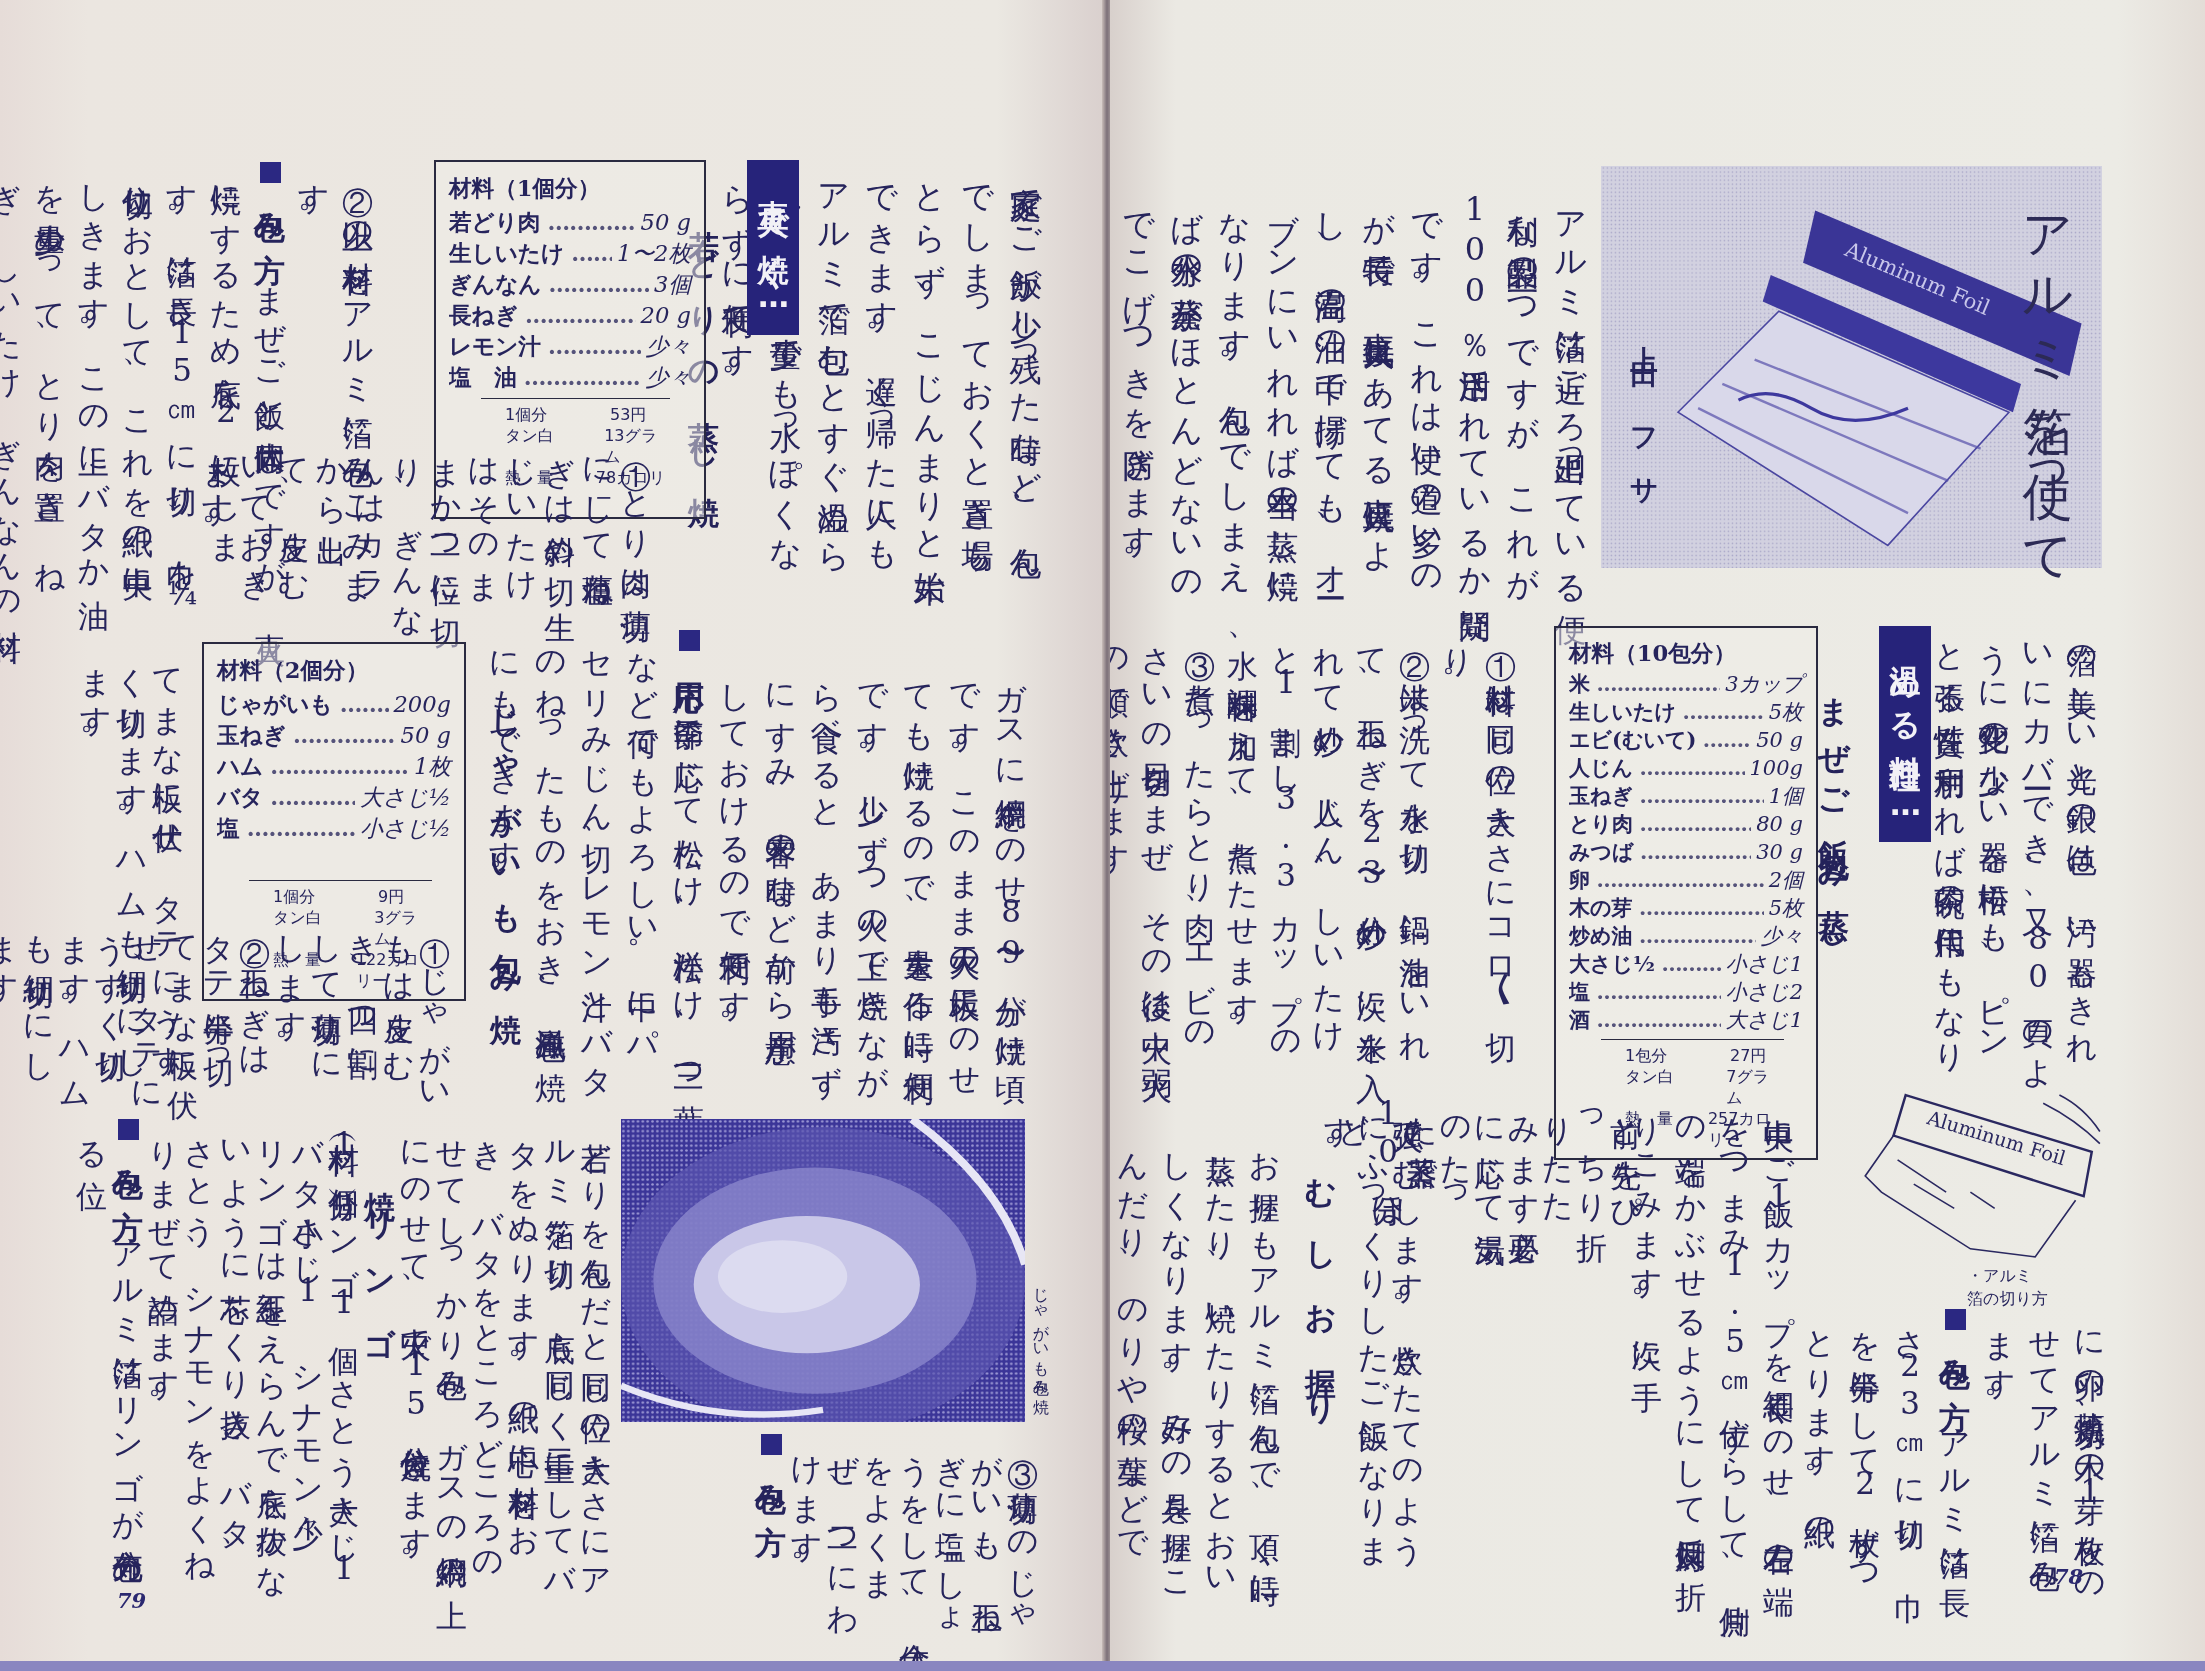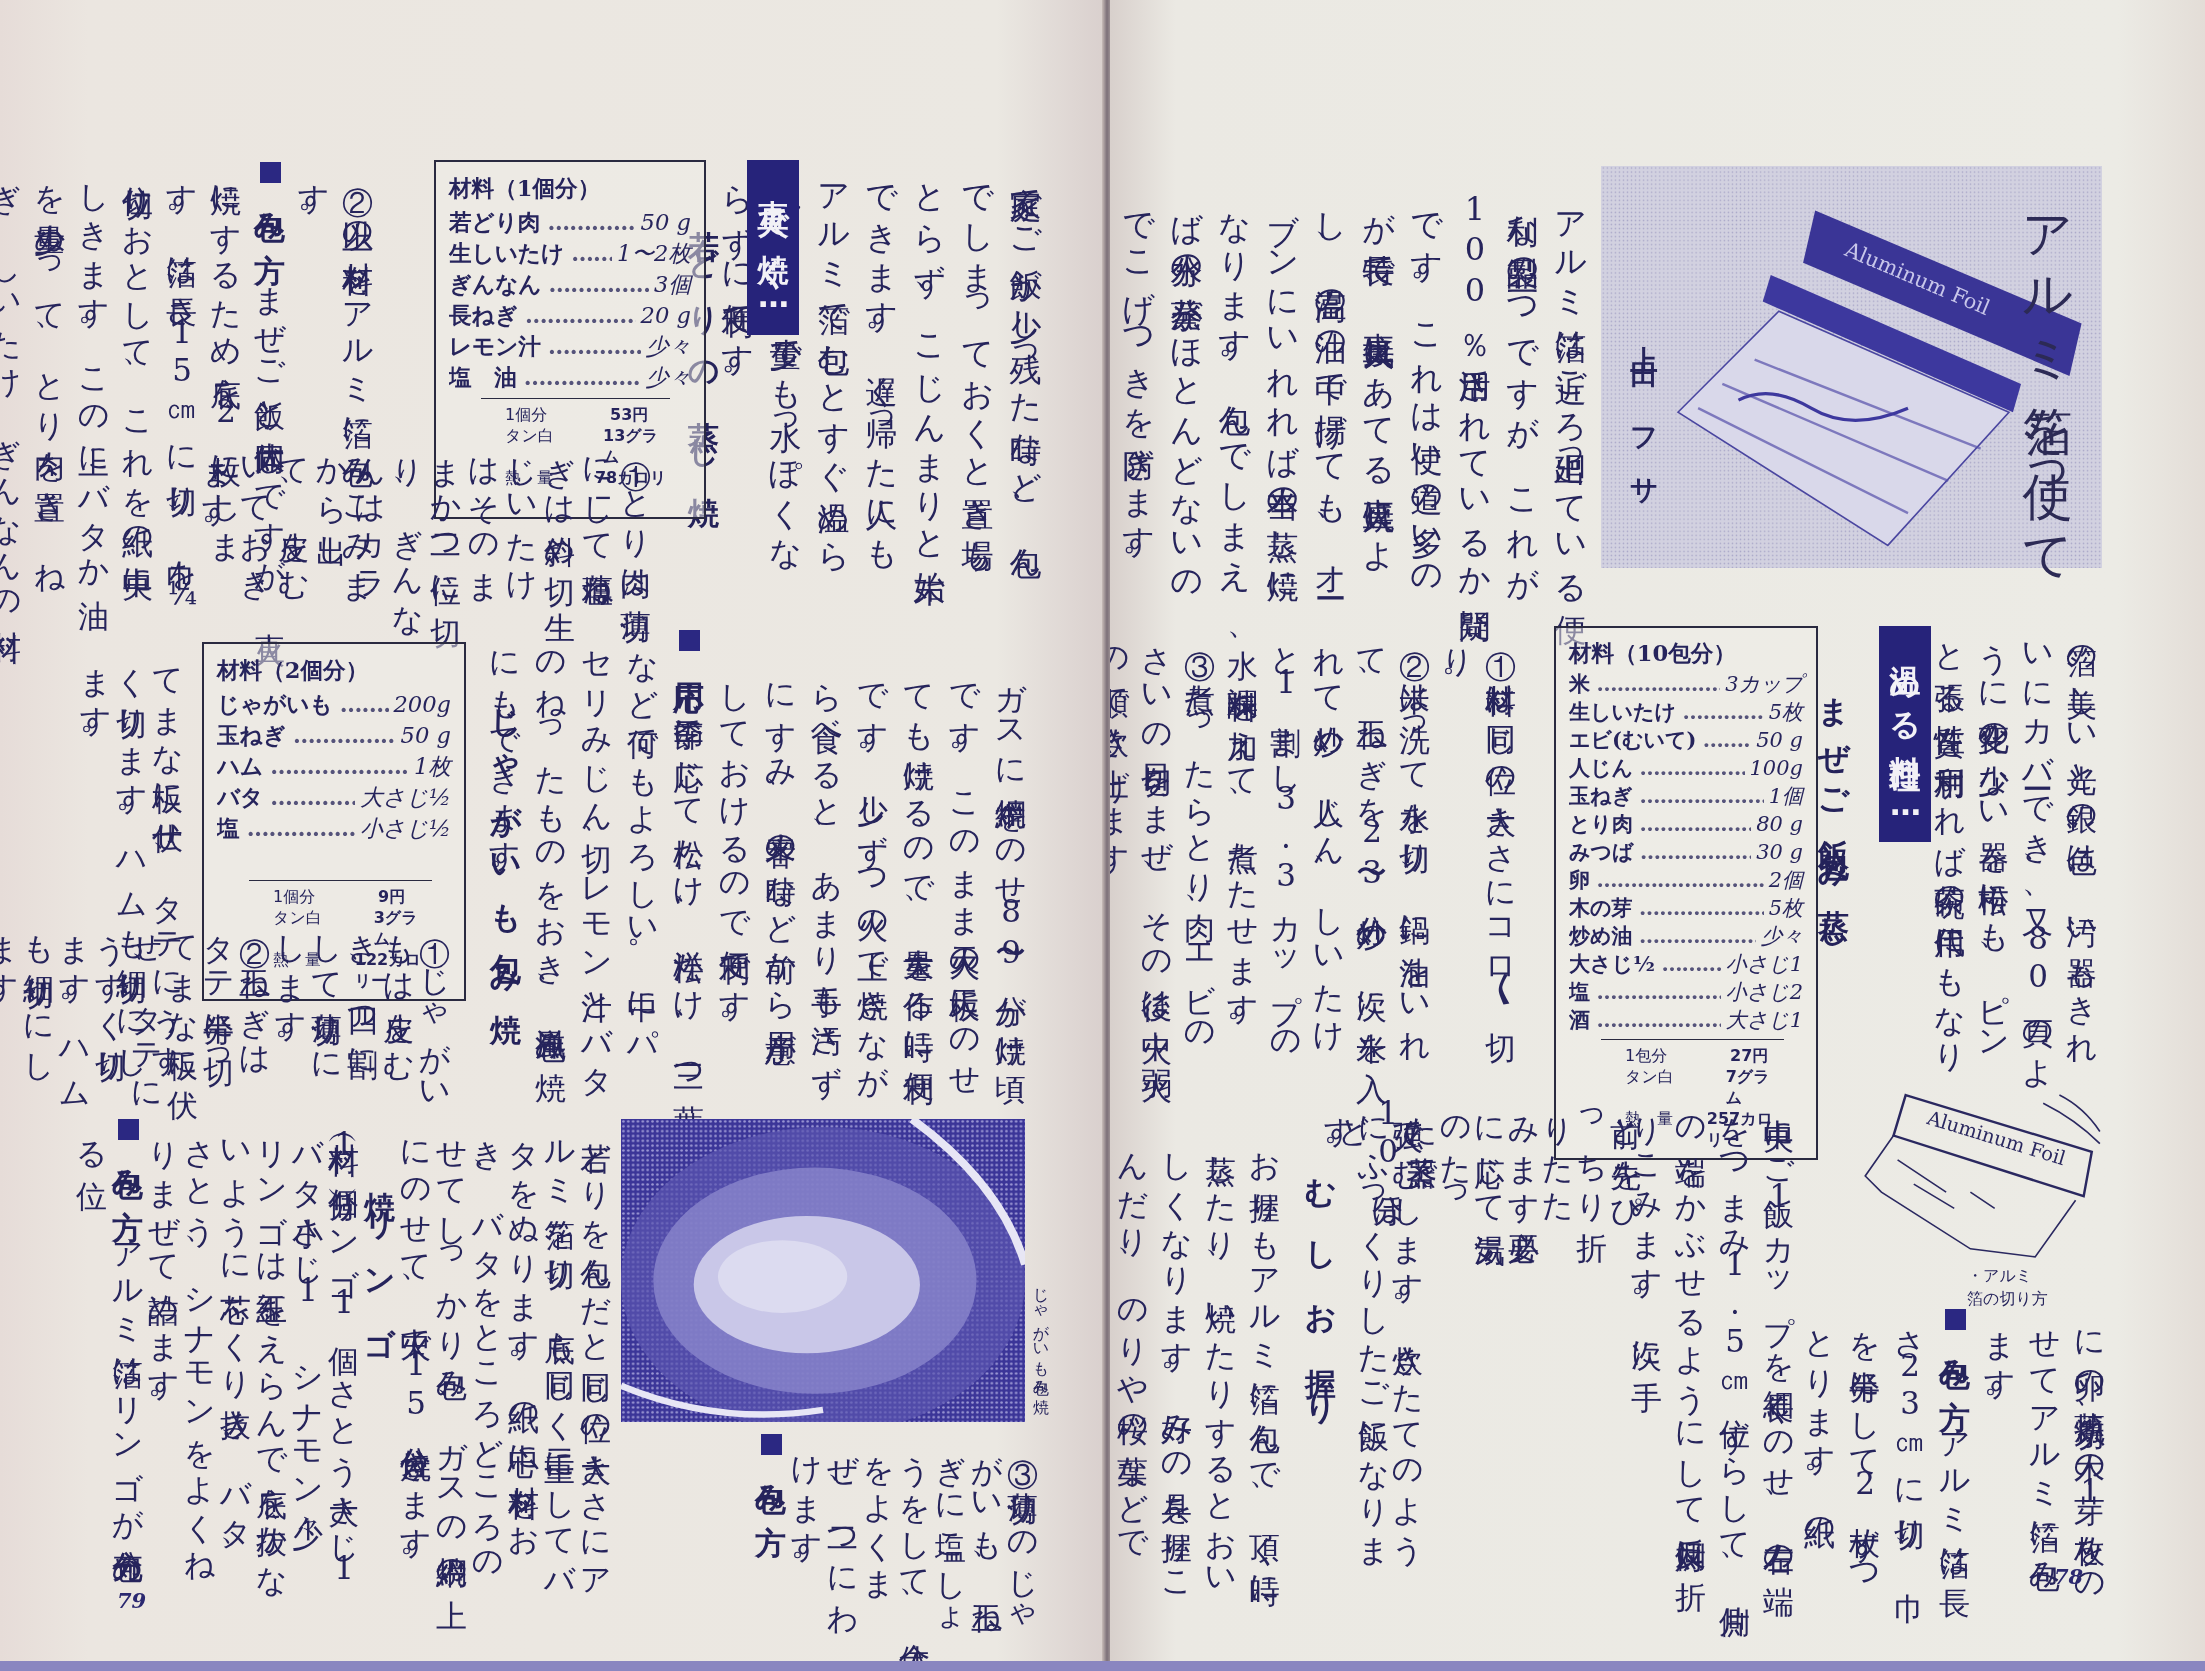--- a/index.html
+++ b/index.html
@@ -25,21 +25,21 @@
   .ing-box{position:absolute;border:2.4px solid #2a2a40;padding:11.3px 13px 8px 13px;background:rgba(240,238,232,0.5);
            font-size:22.6px;line-height:31px;color:#26245c;}
   .ing-box .ttl{font-size:22.6px;font-weight:bold;margin-bottom:3.2px;}
   .ing-row{display:flex;justify-content:space-between;white-space:nowrap;}
   .ing-row .name{overflow:hidden;flex:1;font-weight:bold;}
   .ing-row .name::after{content:" ………………………………………………";letter-spacing:-0.8px;color:#55537a;}
   .ing-row .qty{padding-left:4.8px;font-style:italic;}
   .nut{margin:4.8px 0 0 32px;border-top:1.6px solid #2a2a40;padding-top:4.8px;width:78%;font-family:"DejaVu Sans","Liberation Sans",sans-serif;font-size:16px;line-height:21px;}
   .nut .r{display:flex;}
   .nut .k{width:105px;padding-left:24px;}
-  .nut .v{font-weight:bold;}
+  .nut .v{font-weight:normal;}
 
   .photo{position:absolute;overflow:hidden;}
   .caption{position:absolute;writing-mode:vertical-rl;text-orientation:upright;font-family:"DejaVu Sans","Liberation Sans",sans-serif;font-size:16px;color:#26245c;}
   .pagenum{position:absolute;font-style:italic;font-weight:bold;font-size:21px;color:#2b2870;}
   .byline{position:absolute;writing-mode:vertical-rl;text-orientation:upright;font-family:"DejaVu Sans","Liberation Sans",sans-serif;font-weight:bold;font-size:27.5px;letter-spacing:18px;color:#26245c;}
   .big-title{position:absolute;writing-mode:vertical-rl;text-orientation:upright;font-size:50px;letter-spacing:4.8px;color:#2c2a55;font-family:"DejaVu Sans","Liberation Sans",sans-serif;}
 </style>
 </head>
 <body>
 

